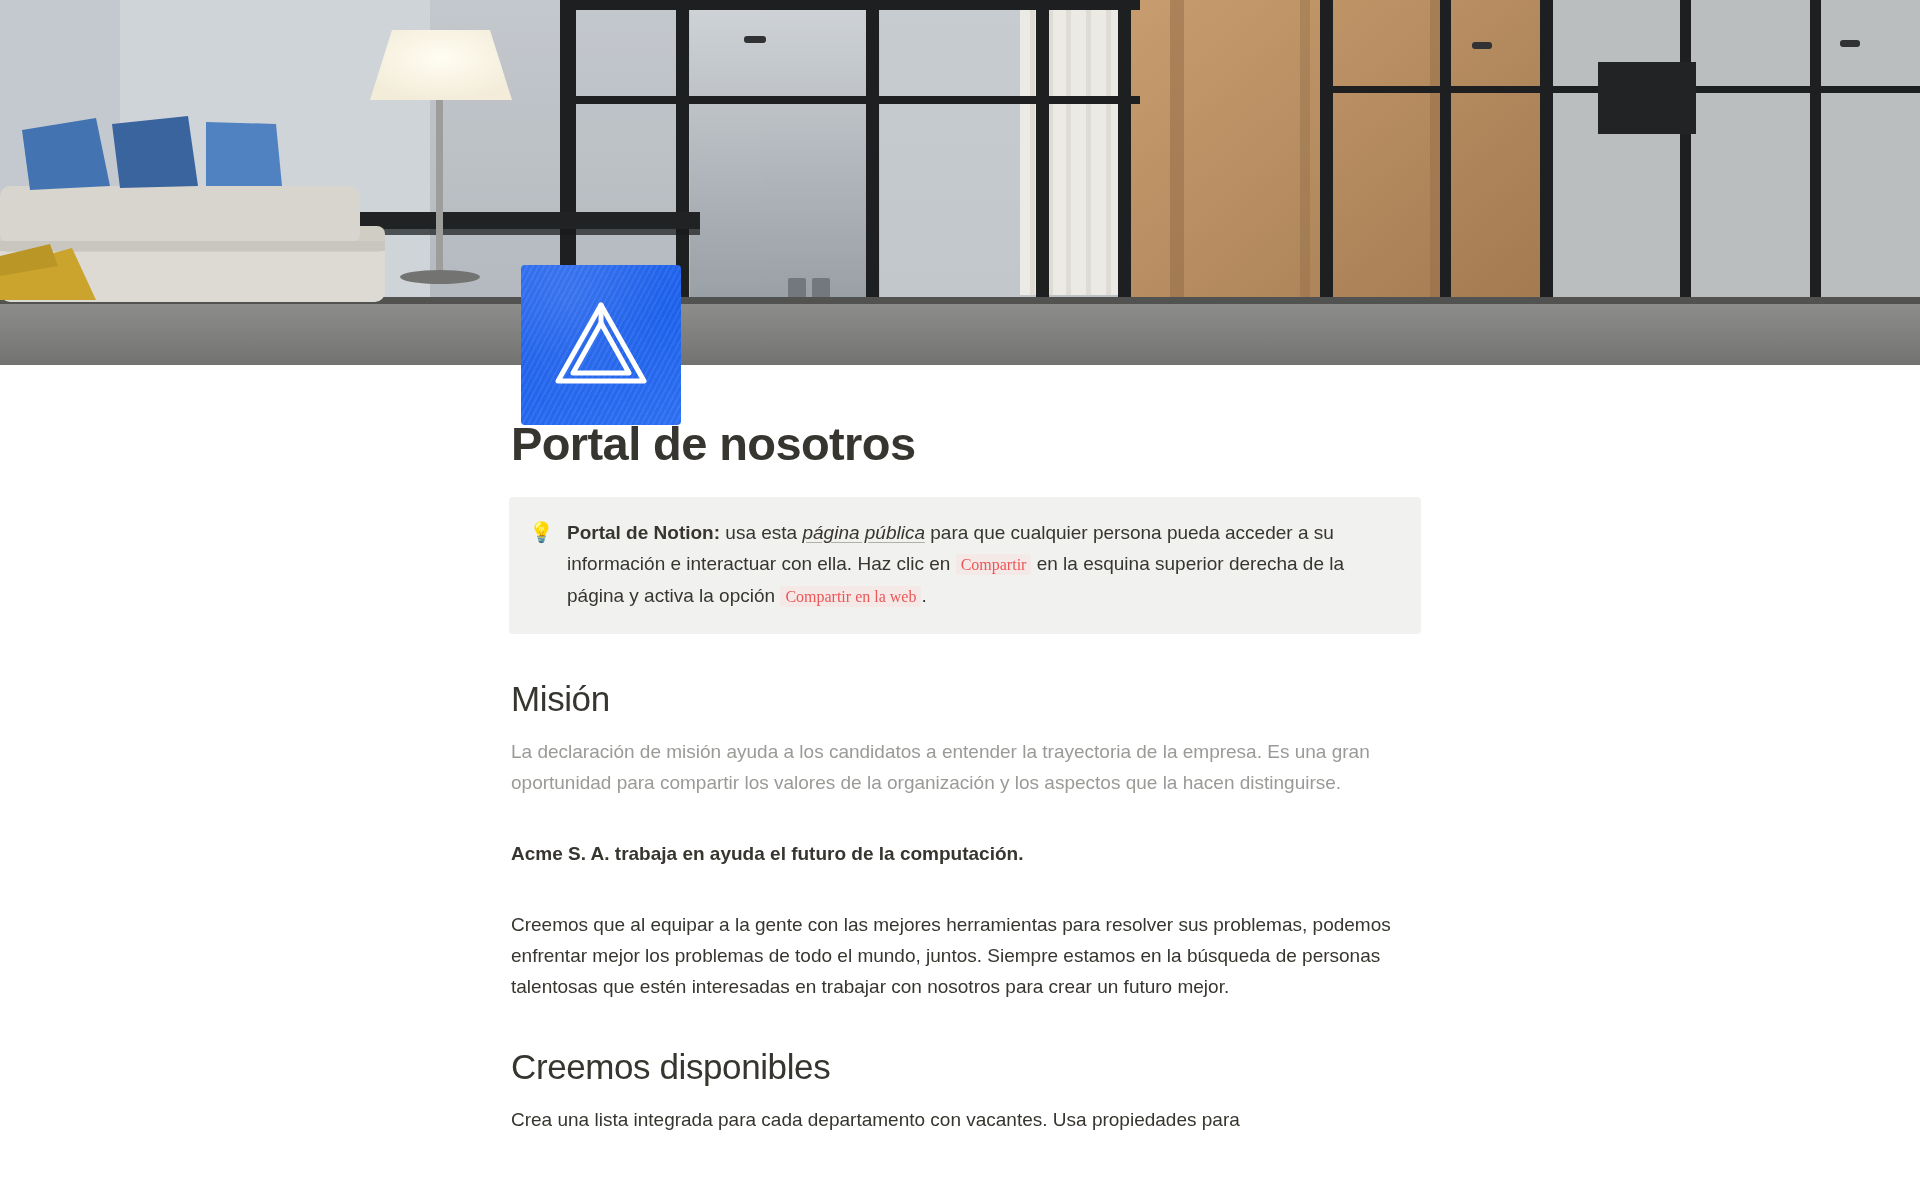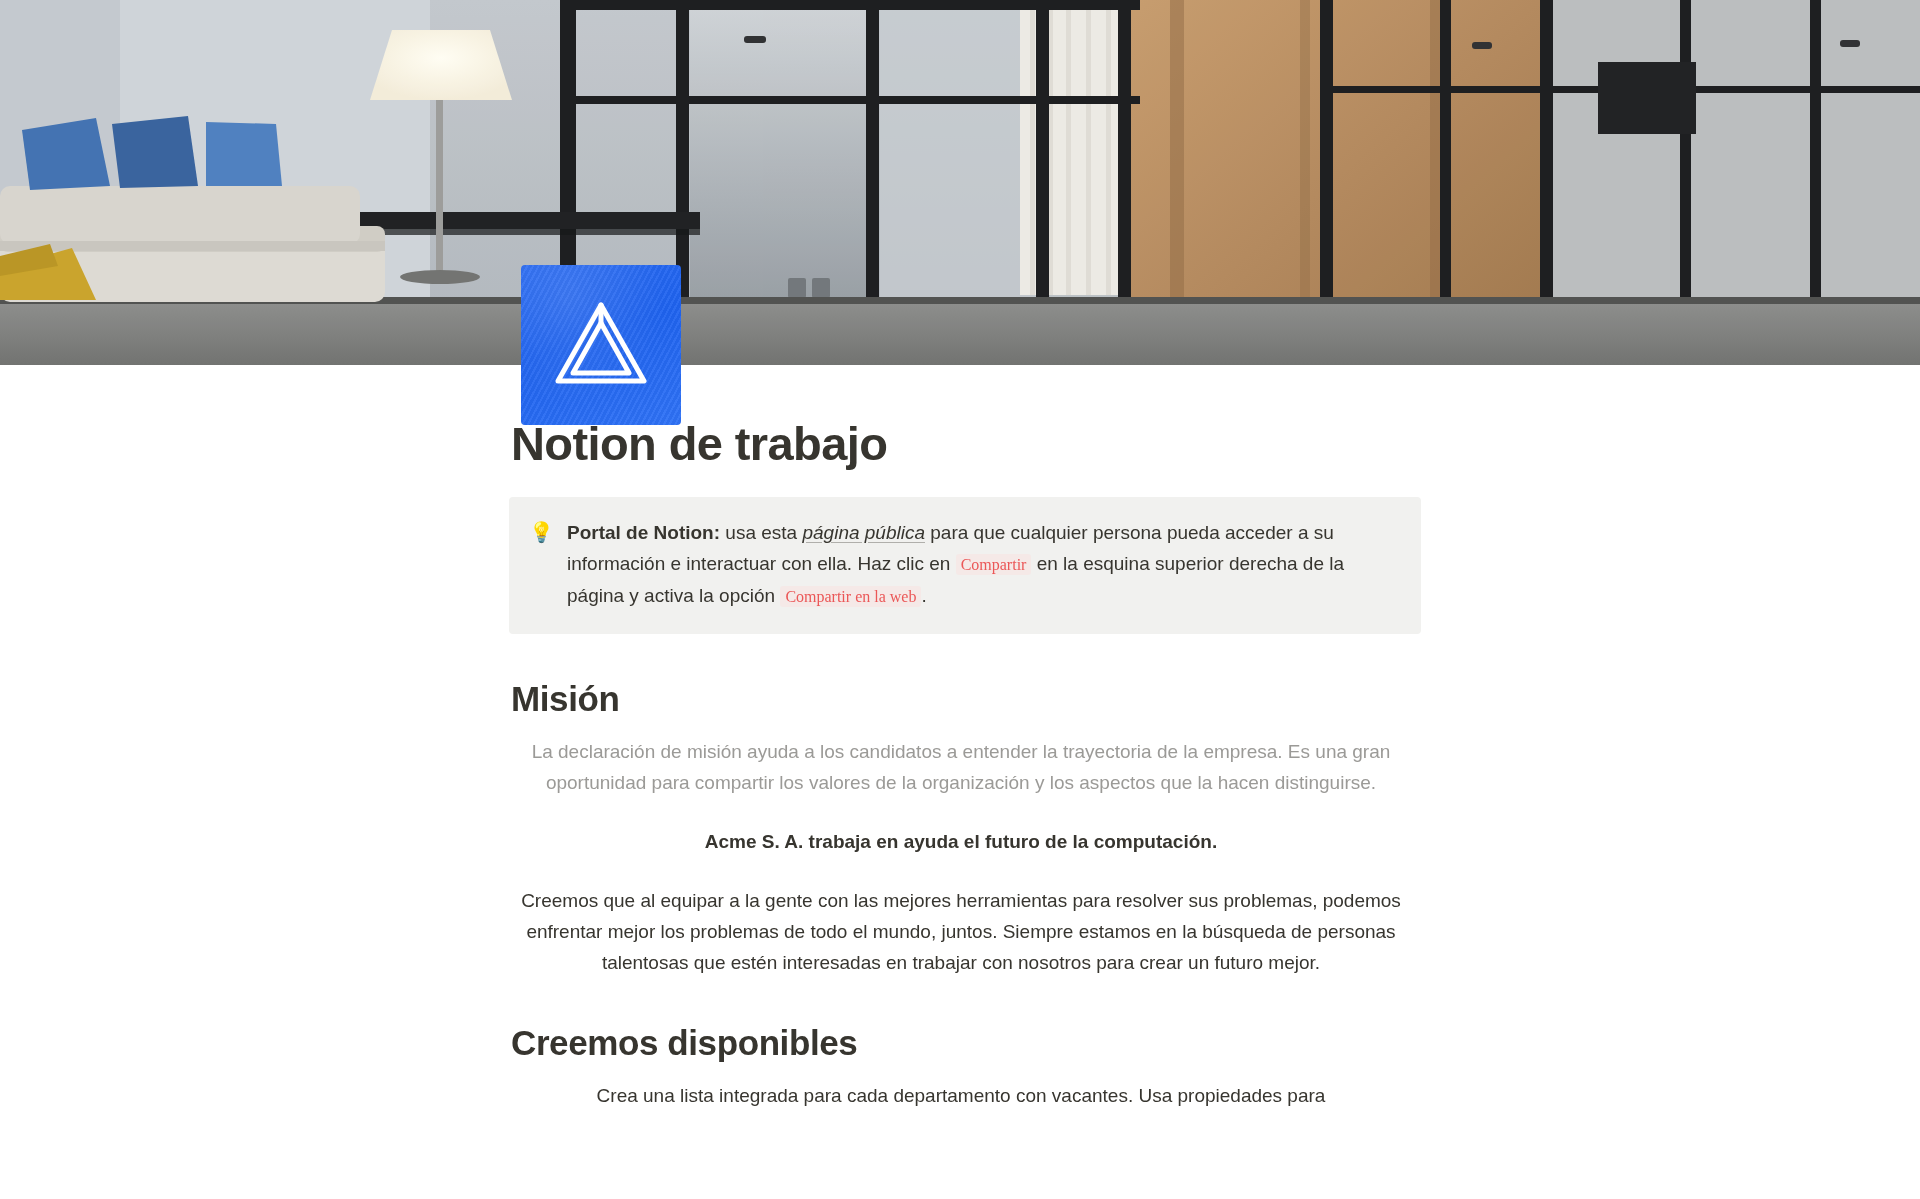--- a/index.html
+++ b/index.html
@@ -110,33 +110,32 @@
     background: #f5e9e7;
     color: #eb5757;
     border-radius: 3px;
     padding: 2px 5px;
     white-space: nowrap;
   }
 
   h2.section {
     font-size: 35px;
     line-height: 1.2;
-    font-weight: 700;
+    font-weight: 400;
     letter-spacing: -0.4px;
     margin: 44px 0 16px 2px;
     color: #37352f;
   }
 
   p.body {
     font-size: 19px;
     line-height: 31px;
-    margin: 4px 0 14px 2px;
+    margin: 16px 0 14px 2px;
     max-width: 900px;
     color: #37352f;
-    text-align: center;
   }
   p.muted { color: #9b9a97; }
   p.bold { font-weight: 700; }
 
   .spacer-sm { height: 10px; }
 </style>
 </head>
 <body>
 
 <div class="page">
@@ -254,21 +253,21 @@
         <path d="M48 6 L91 82 L5 82 Z" stroke="#ffffff" stroke-width="5" stroke-linejoin="round" fill="none"></path>
         <path d="M48 24 L76 74 L20 74 Z" stroke="#ffffff" stroke-width="5" stroke-linejoin="round" fill="none"></path>
         <path d="M48 6 L48 24" stroke="#ffffff" stroke-width="5" stroke-linecap="round"></path>
       </svg>
     </div>
   </div>
 
   <div class="content">
     <div class="col">
 
-      <h1 class="title">Notion de trabajo</h1>
+      <h1 class="title">Portal de nosotros</h1>
 
       <div class="callout">
         <div class="callout-emoji">💡</div>
         <div class="callout-text">
           <b>Portal de Notion:</b><span> usa esta </span><span class="underlined">página pública</span><span> para que cualquier persona pueda acceder a su información e interactuar con ella. Haz clic en </span><code class="inline">Compartir</code><span> en la esquina superior derecha de la página y activa la opción </span><code class="inline">Compartir en la web</code><span>.</span>
         </div>
       </div>
 
       <h2 class="section">Misión</h2>
       <p class="body muted">La declaración de misión ayuda a los candidatos a entender la trayectoria de la empresa. Es una gran oportunidad para compartir los valores de la organización y los aspectos que la hacen distinguirse.</p>

